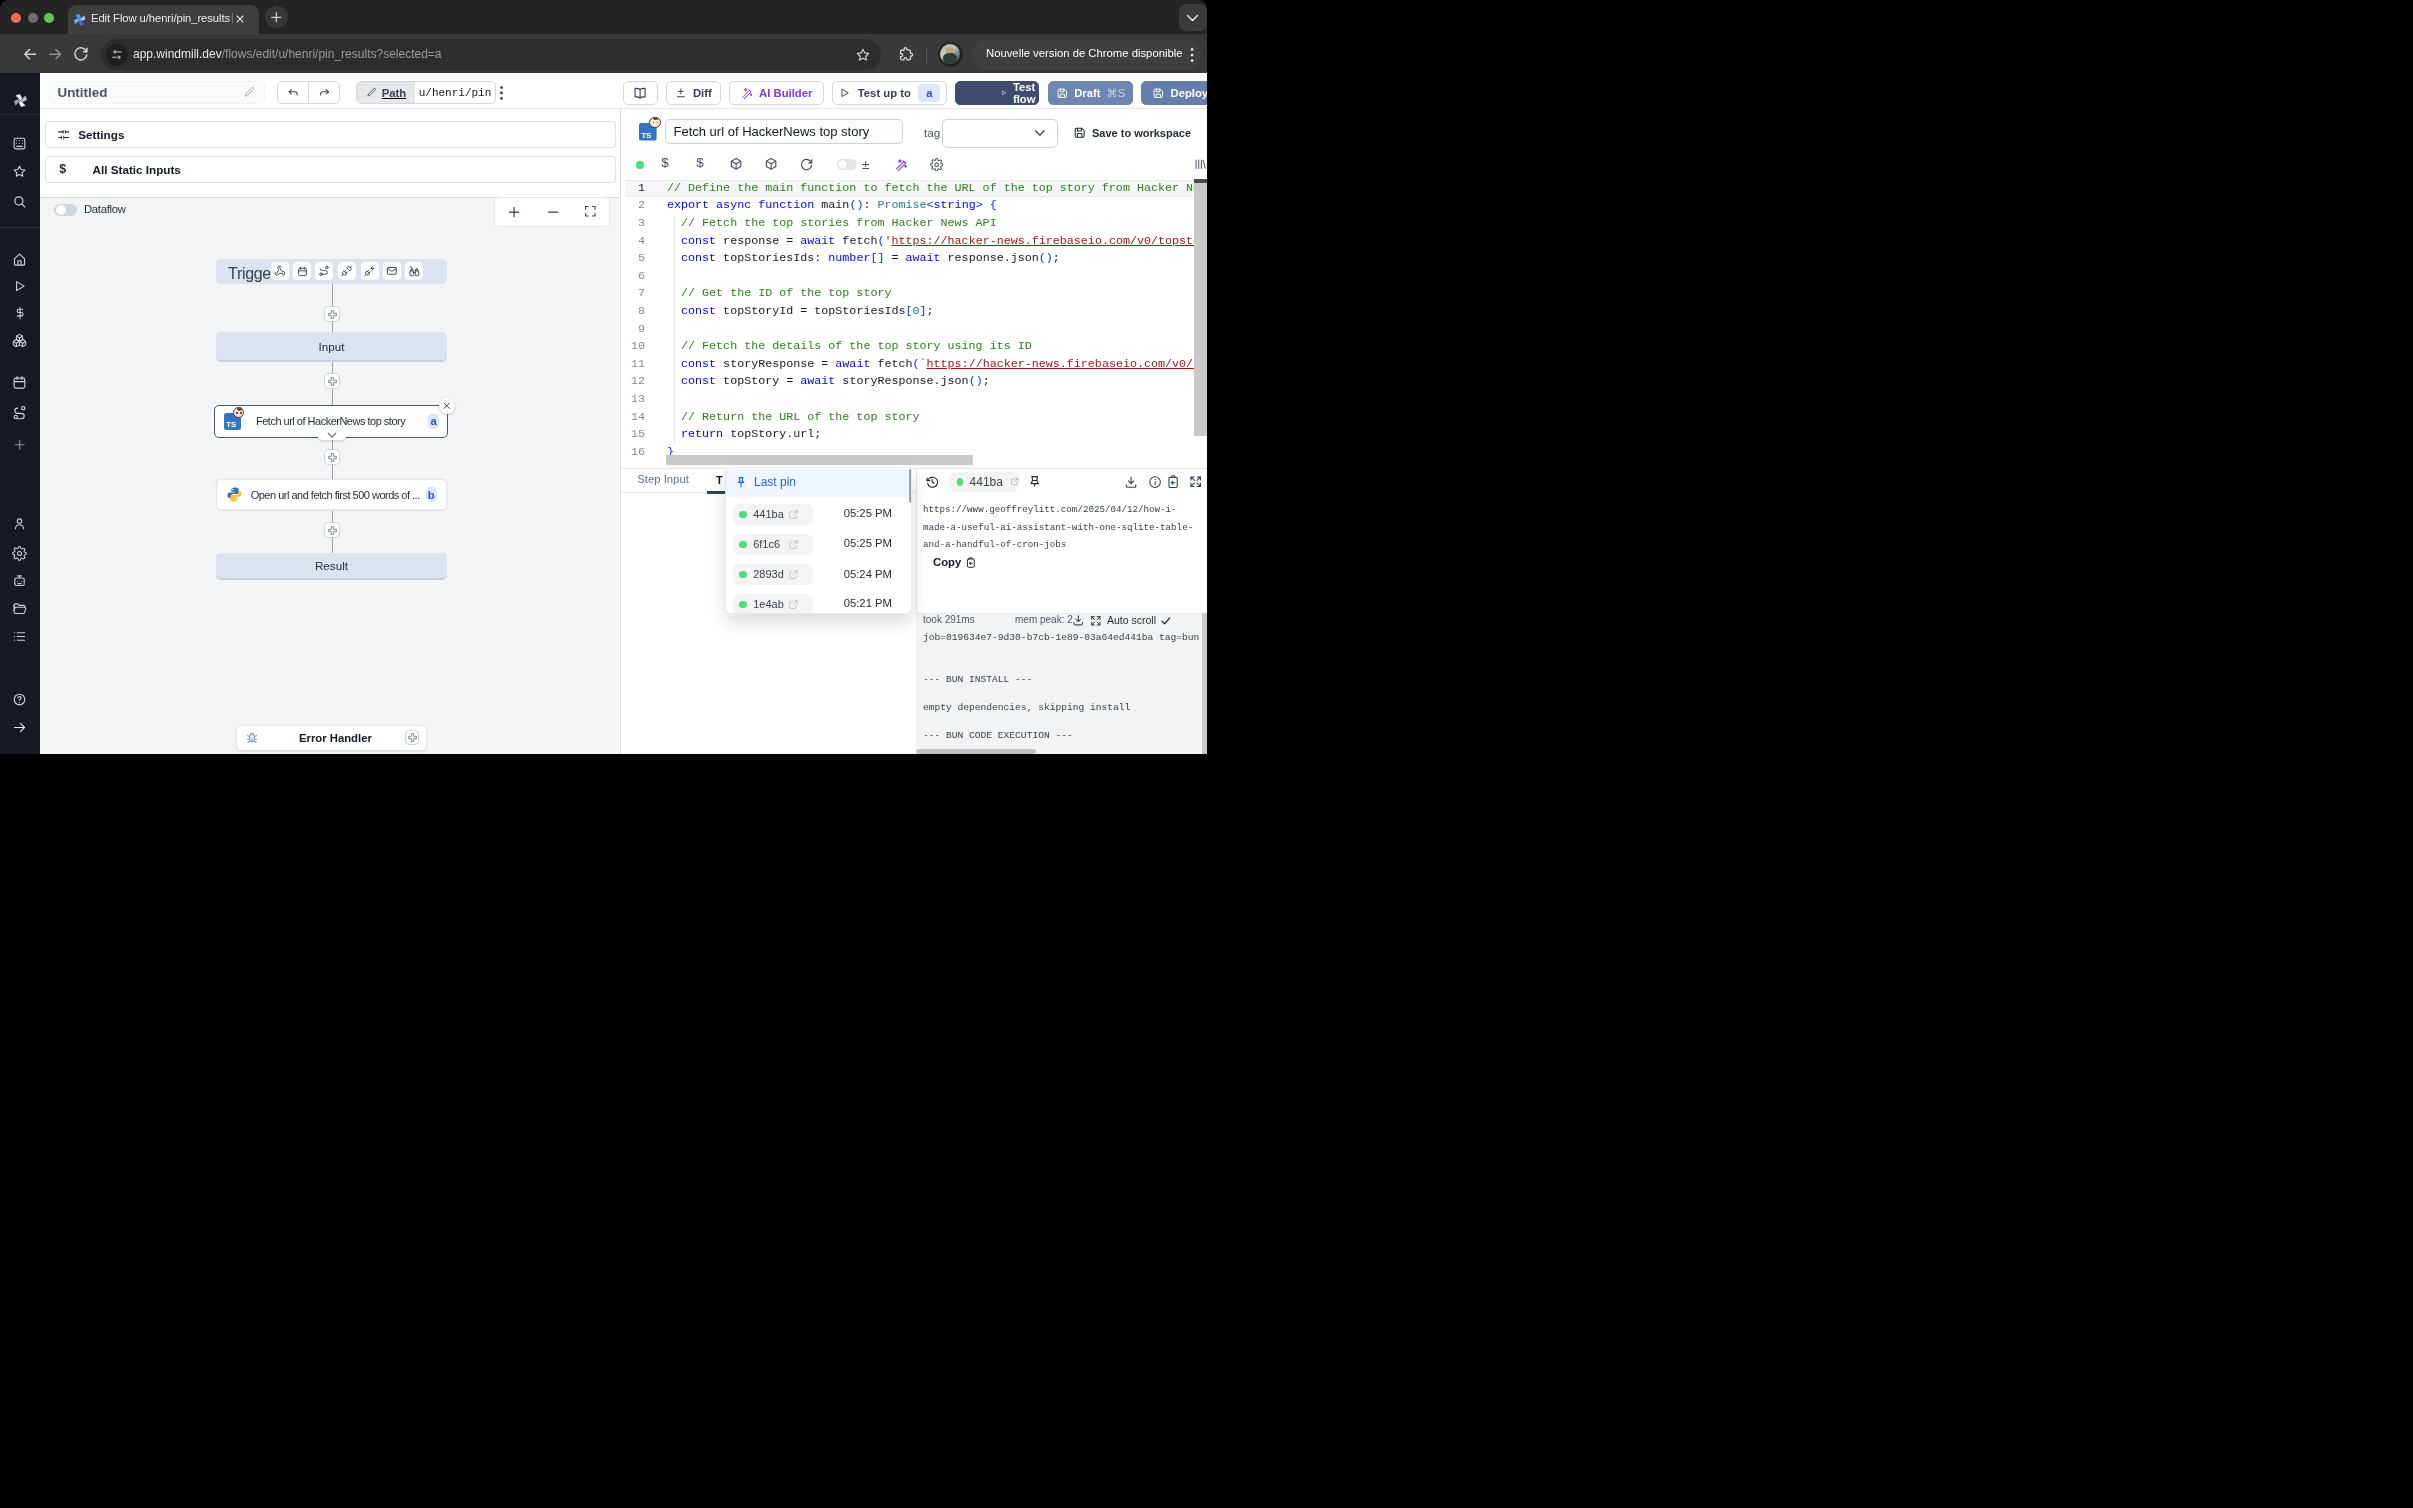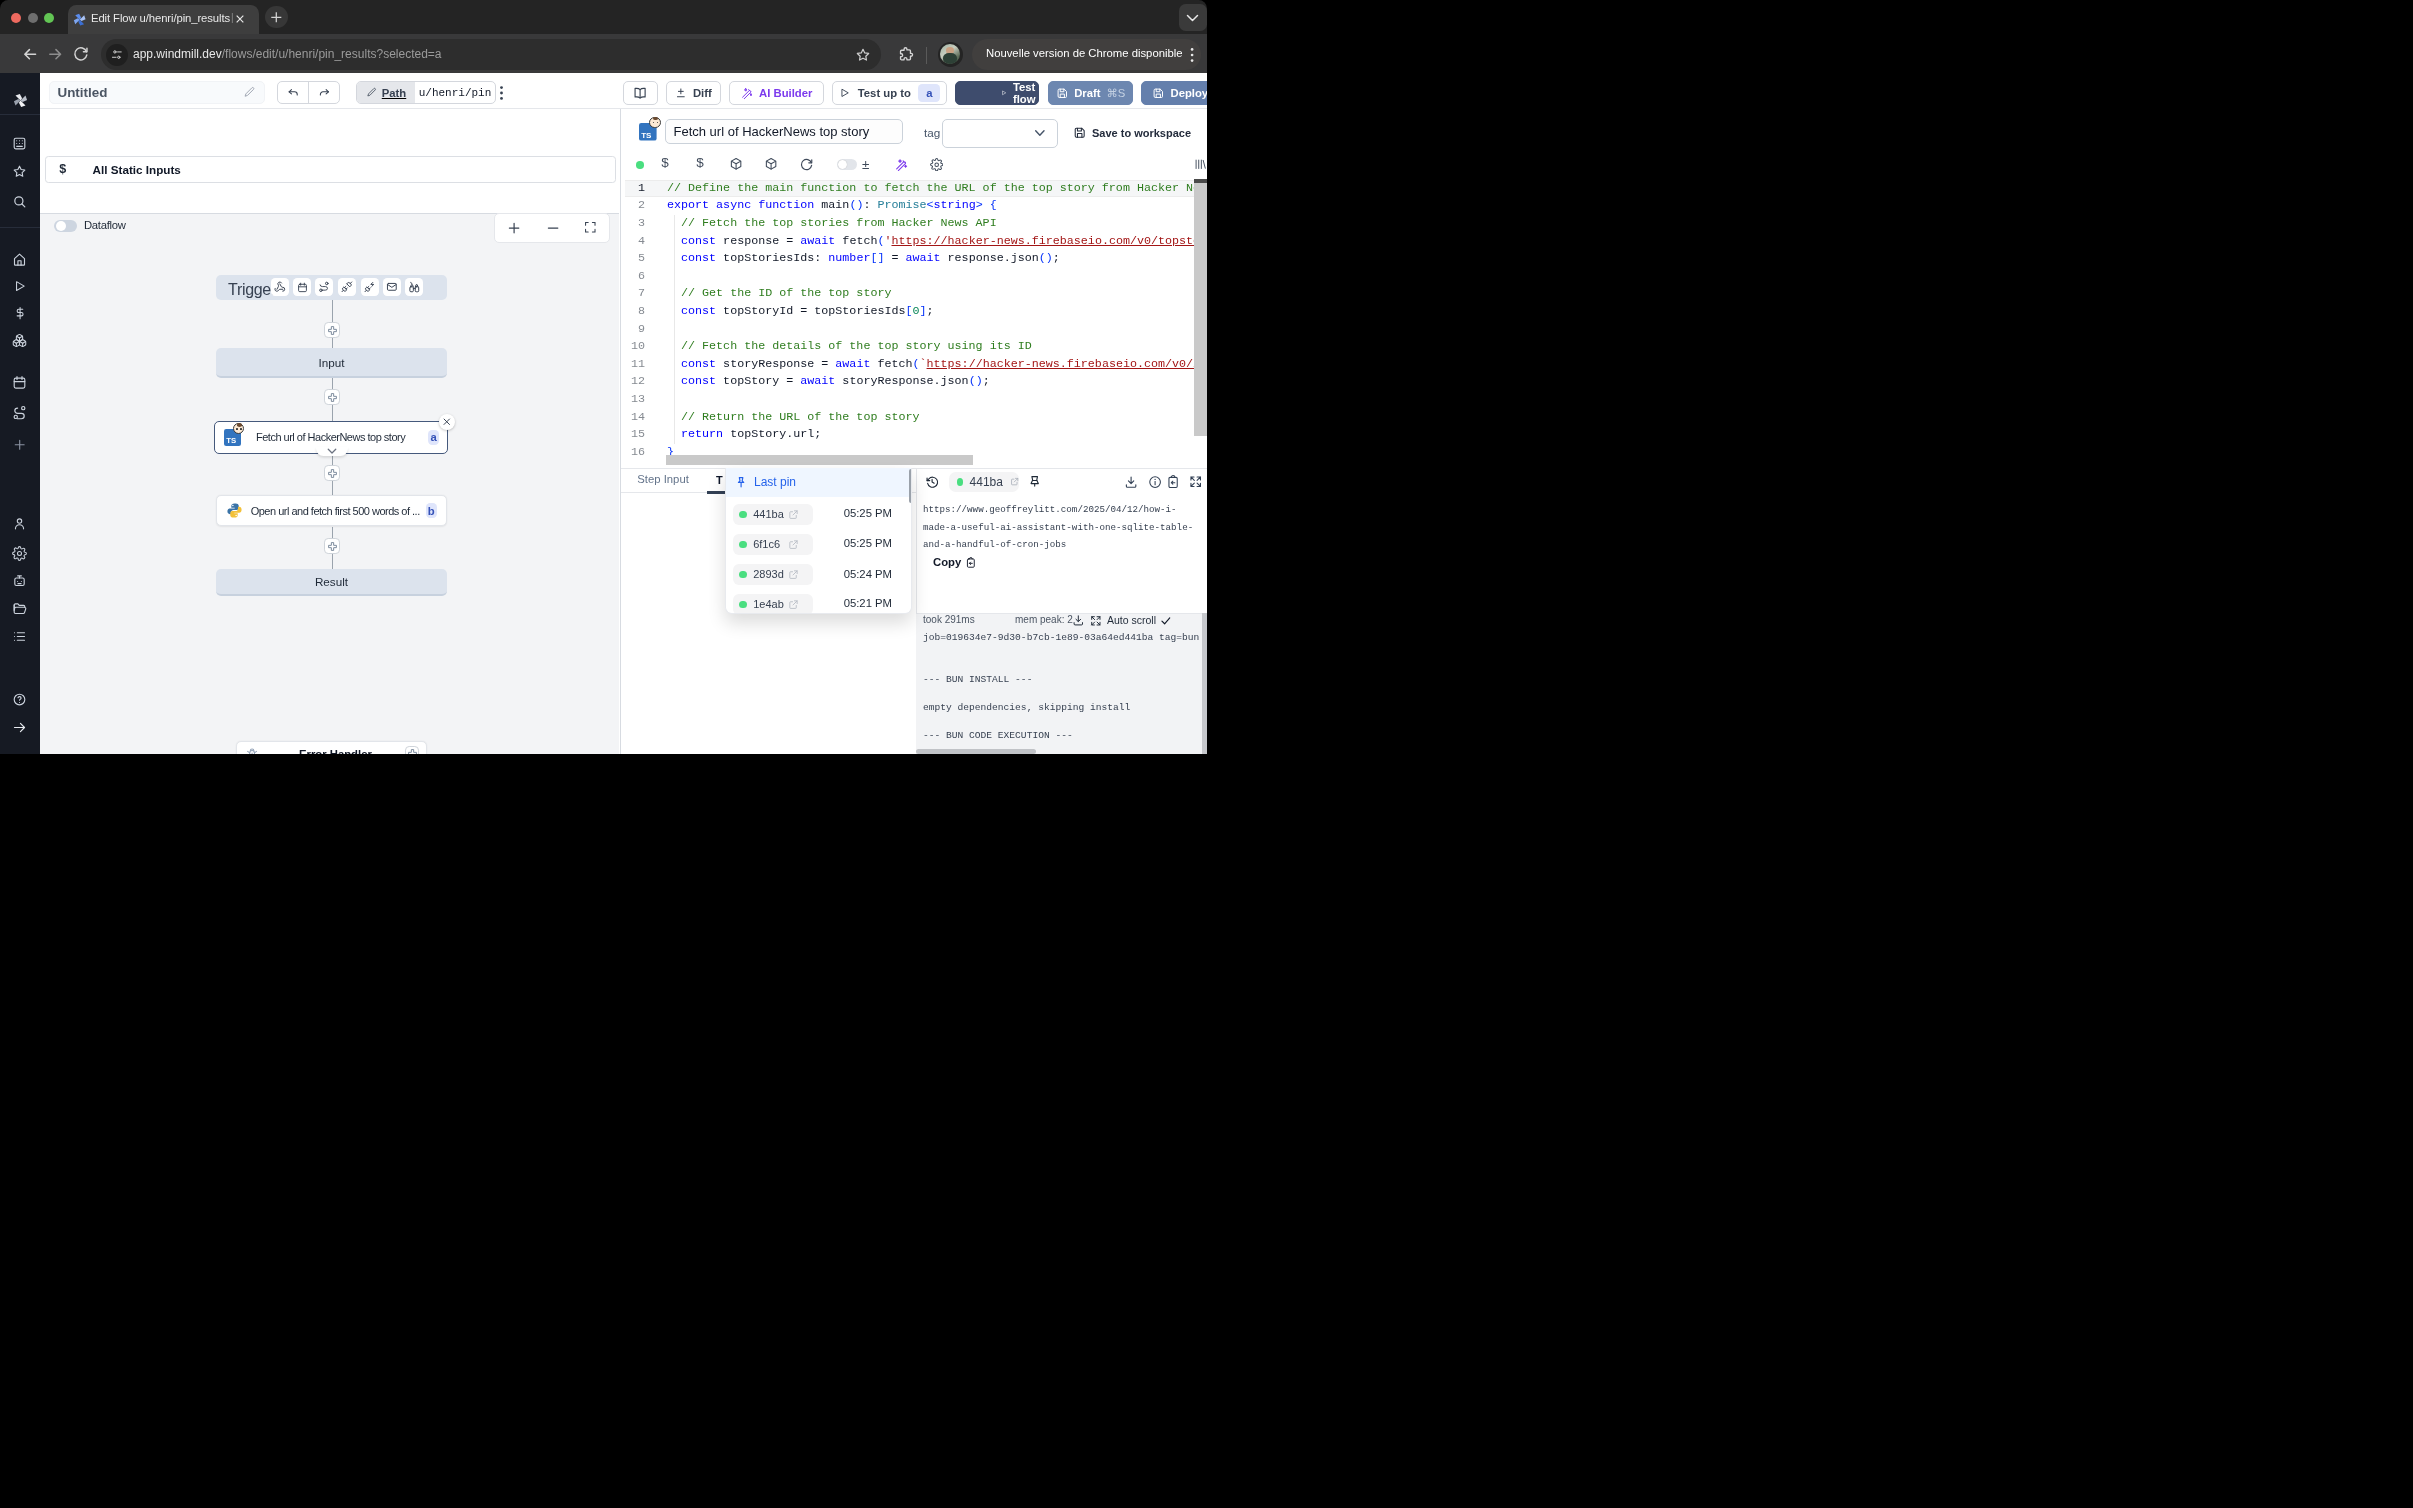--- a/index.html
+++ b/index.html
@@ -16,21 +16,21 @@
   #tab{left:68px;top:5px;width:191px;height:29px;background:#3e3e3e;border-radius:8.4px 8.4px 0 0;}
   .tabtxt{color:#e9e9e9;font-size:11.3px;letter-spacing:-0.1px;}
   #omnibox{left:101px;top:39px;width:780px;height:31px;background:#2d2d2d;border-radius:16px;}
   #updatepill{left:972px;top:39px;width:229px;height:31px;background:#413f3e;border-radius:16px;color:#fff;}
   
   #sidebar{left:0;top:73px;width:40px;height:681px;background:#161a23;}
   #toolbar{left:40px;top:73px;width:1167px;height:36px;background:#fff;border-bottom:0.8px solid #e5e7eb;}
   .btn{border:0.8px solid #d4d7dd;border-radius:5px;background:#fff;display:flex;align-items:center;justify-content:center;font-weight:600;font-size:11.3px;color:#374151;gap:5.9px;}
   
   #leftpanel{left:40px;top:109px;width:580px;height:645px;background:#fff;}
-  #graph{left:0;top:88px;width:579px;height:557px;background:#f3f4f6;border-top:0.8px solid #d7dbe1;margin-top:16px;}
+  #graph{left:0;top:88px;width:579px;height:557px;background:#f3f4f6;border-top:0.8px solid #d7dbe1;}
   .lbar{left:5.4px;width:571px;height:27px;background:#fff;border:0.8px solid #dcdfe4;border-radius:3.4px;display:flex;align-items:center;font-weight:600;font-size:11.7px;color:#111827;}
   .gnode{background:#dce3ed;border-radius:5px;border-bottom:2.5px solid #c7d1de;display:flex;align-items:center;justify-content:center;font-size:11.7px;color:#1f2937;}
   .wnode{background:#fff;border:0.8px solid #e2e5ea;border-radius:5px;box-shadow:0 0.8px 1.7px rgba(0,0,0,.07);display:flex;align-items:center;font-size:11.7px;color:#1f2937;}
   .plusbadge{width:16px;height:16px;background:#fff;border:0.8px solid #cfd4da;border-radius:4.2px;display:flex;align-items:center;justify-content:center;}
   .edge{width:0.8px;background:#9aa3ad;left:292px;}
   .abadge{background:#dfe5fb;border-radius:4.2px;color:#3552b8;font-weight:600;font-size:11.3px;display:flex;align-items:center;justify-content:center;}
   
   #rightpanel{left:621px;top:109px;width:586px;height:645px;background:#fff;}
   .codeline{position:absolute;left:46px;height:17.6px;line-height:17.6px;font-size:11.7px;white-space:pre;font-family:"Liberation Mono",monospace;color:#111827;}
   .lnum{position:absolute;width:24px;height:17.6px;line-height:17.6px;font-size:11.7px;text-align:right;color:#868b92;font-family:"Liberation Mono",monospace;}
@@ -286,20 +286,27 @@
   <div class="abs btn" style="left:1141px;top:81px;width:92px;height:24px;background:#647fac;border-color:#647fac;color:#fff;justify-content:flex-start;padding-left:10px;">
     <svg width="12.6" height="12.6" viewBox="0 0 24 24" fill="none" stroke="#fff" stroke-width="1.9" stroke-linecap="round" stroke-linejoin="round">
         <path d="M4 6 a2 2 0 0 1 2 -2 h9.5 L20 8.5 V18 a2 2 0 0 1 -2 2 H6 a2 2 0 0 1 -2 -2z"></path>
         <path d="M8 4 v5 h7 V4 M8 20 v-6.5 h8 V20"></path>
       </svg>
       <span style="color:#fff;">Deploy</span>
   </div>
 </div>
 
 <div class="abs" id="leftpanel">
+  <div class="abs lbar" style="top:12px;">
+    <svg style="margin-left:11px;" width="13.4" height="13.4" viewBox="0 0 24 24" fill="none" stroke="#1f2937" stroke-width="2" stroke-linecap="round">
+        <path d="M3 7 H11 M15 7 H21 M3 17 H8 M12 17 H21"></path>
+        <path d="M11 4.5 V9.5 M15 4.5 V9.5 M8 14.5 V19.5 M12 14.5 V19.5" stroke-width="1.6"></path>
+      </svg>
+    <span style="margin-left:7.5px;">Settings</span>
+  </div>
   <div class="abs lbar" style="top:47px;">
     <span class="mono" style="margin-left:12.6px;font-size:12.6px;font-weight:700;color:#1f2937;">$</span>
     <span style="margin-left:26px;">All Static Inputs</span>
   </div>
   <div class="abs" id="graph">
 
     <div class="abs" style="left:14.2px;top:5.9px;width:22.6px;height:12.6px;border-radius:6.7px;background:#cdd5e0;"></div>
     <div class="abs" style="left:16px;top:7.1px;width:10px;height:10px;border-radius:50%;background:#fff;"></div>
     <div class="abs" style="left:44px;top:5.4px;font-size:11.3px;letter-spacing:-0.3px;color:#1f2937;">Dataflow</div>
 

